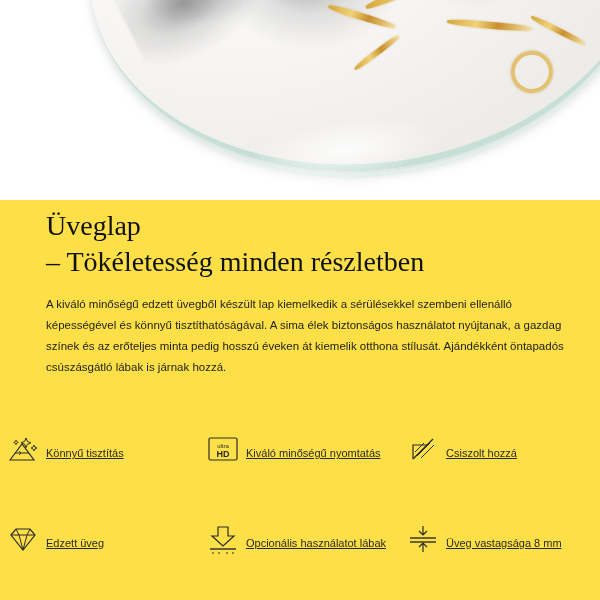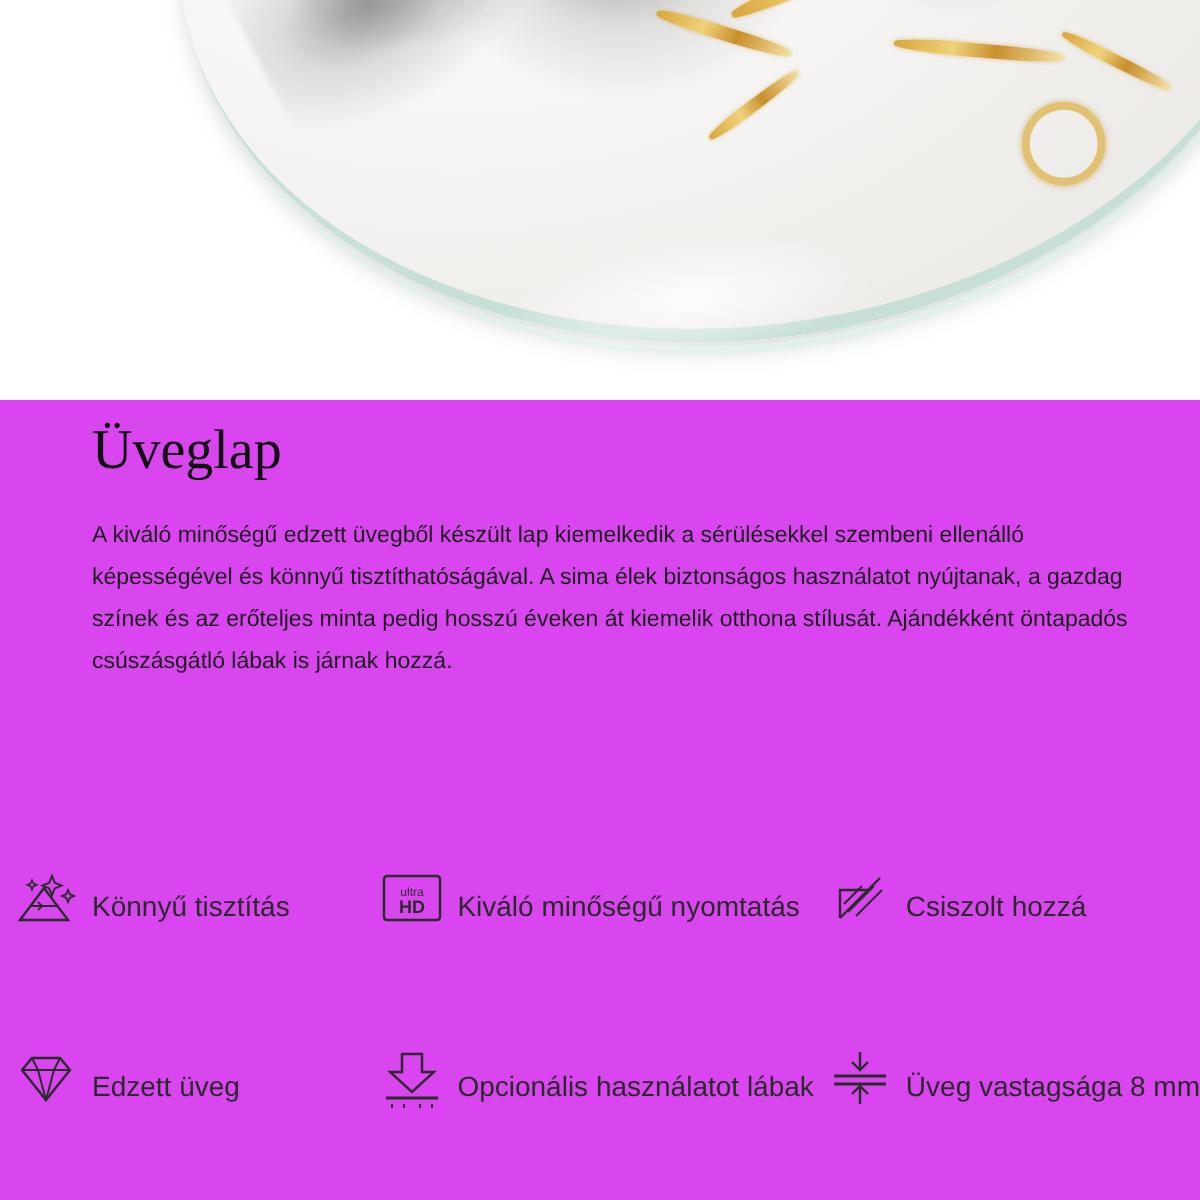--- a/index.html
+++ b/index.html
@@ -10,21 +10,21 @@
     width: 600px;
     height: 600px;
     background: #ffffff;
     font-family: "Liberation Sans", sans-serif;
     overflow: hidden;
   }
   .page {
     position: relative;
     width: 600px;
     height: 600px;
-    background: #d946ef;
+    background: #fde047;
   }
 
   
   .hero {
     position: absolute;
     left: 0;
     top: 0;
     width: 600px;
     height: 200px;
     overflow: hidden;
@@ -188,25 +188,26 @@
   }
   .feature .ic {
     width: 46px;
     height: 46px;
     display: flex;
     align-items: center;
     justify-content: center;
   }
   .feature .cap {
     margin-top: 8px;
-    font-size: 14px;
+    font-size: 11px;
     color: #2a2a2a;
     text-align: right;
     font-family: "Liberation Sans", sans-serif;
     white-space: nowrap;
+    text-decoration: underline;
   }
   svg { display: block; }
 </style>
 </head>
 <body>
 
 <div class="page">
 
   <div class="hero">
     <div class="board">
@@ -227,20 +228,21 @@
 
     </div>
     <div class="edge"></div>
     <div class="edge2"></div>
     <div class="shine"></div>
   </div>
 
   <div class="content">
     <h1 class="headline">
       <span>Üveglap</span>
+      <span class="line2">– Tökéletesség minden részletben</span>
     </h1>
     <p class="body-copy">A kiváló minőségű edzett üvegből készült lap kiemelkedik a sérülésekkel szembeni ellenálló képességével és könnyű tisztíthatóságával. A sima élek biztonságos használatot nyújtanak, a gazdag színek és az erőteljes minta pedig hosszú éveken át kiemelik otthona stílusát. Ajándékként öntapadós csúszásgátló lábak is járnak hozzá.</p>
   </div>
 
   <div class="features">
 
     <div class="feature">
       <div class="ic">
         <svg width="42" height="42" viewBox="0 0 42 42" fill="none" stroke="#2b2b2b" stroke-width="1.2">
           <path d="M8 32 L20 16 L32 32 Z"></path>

